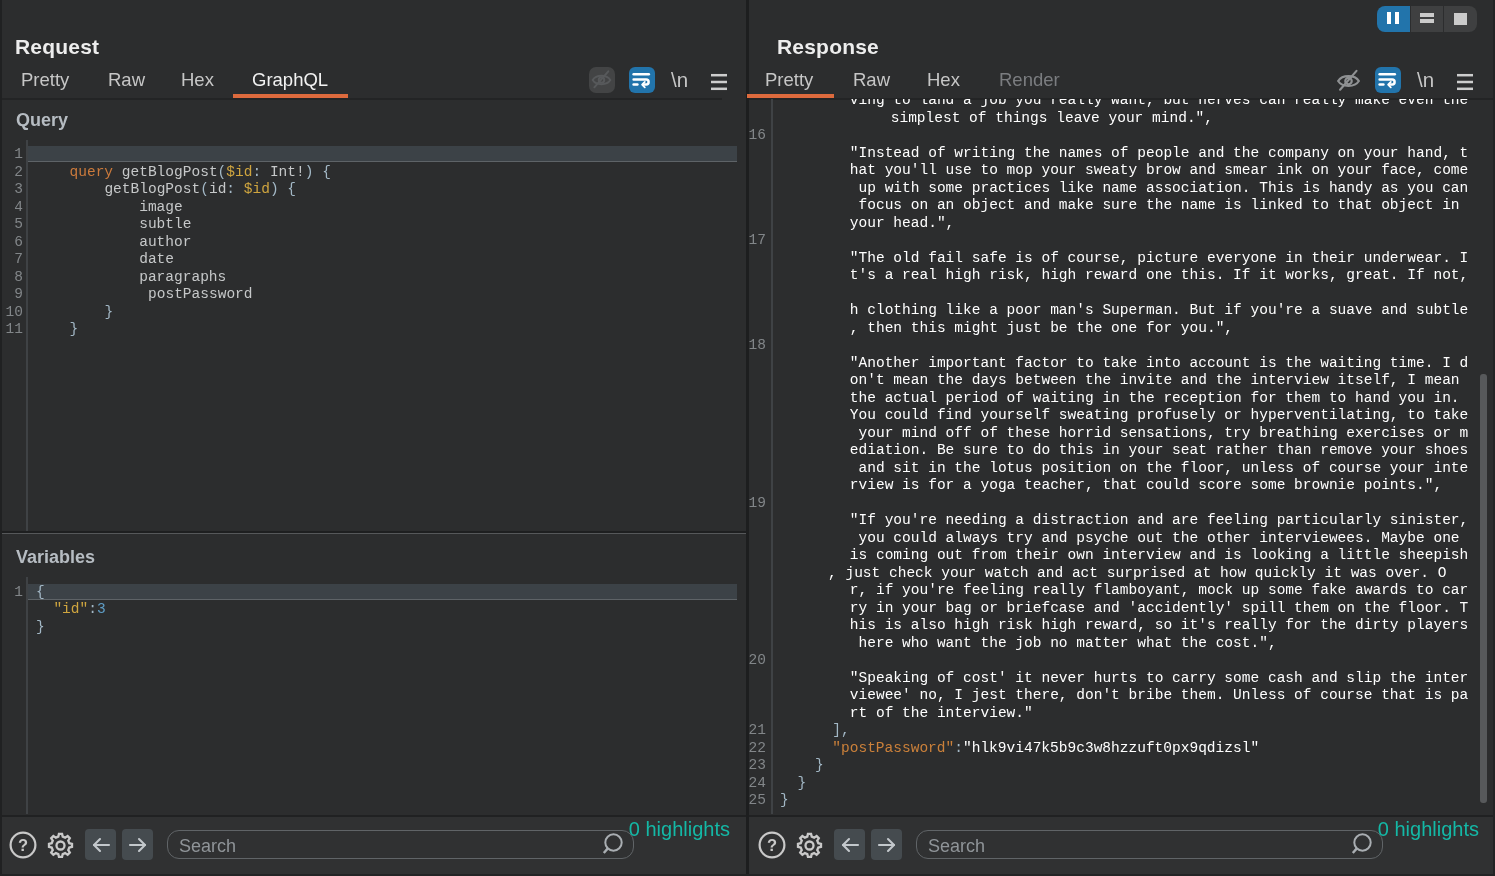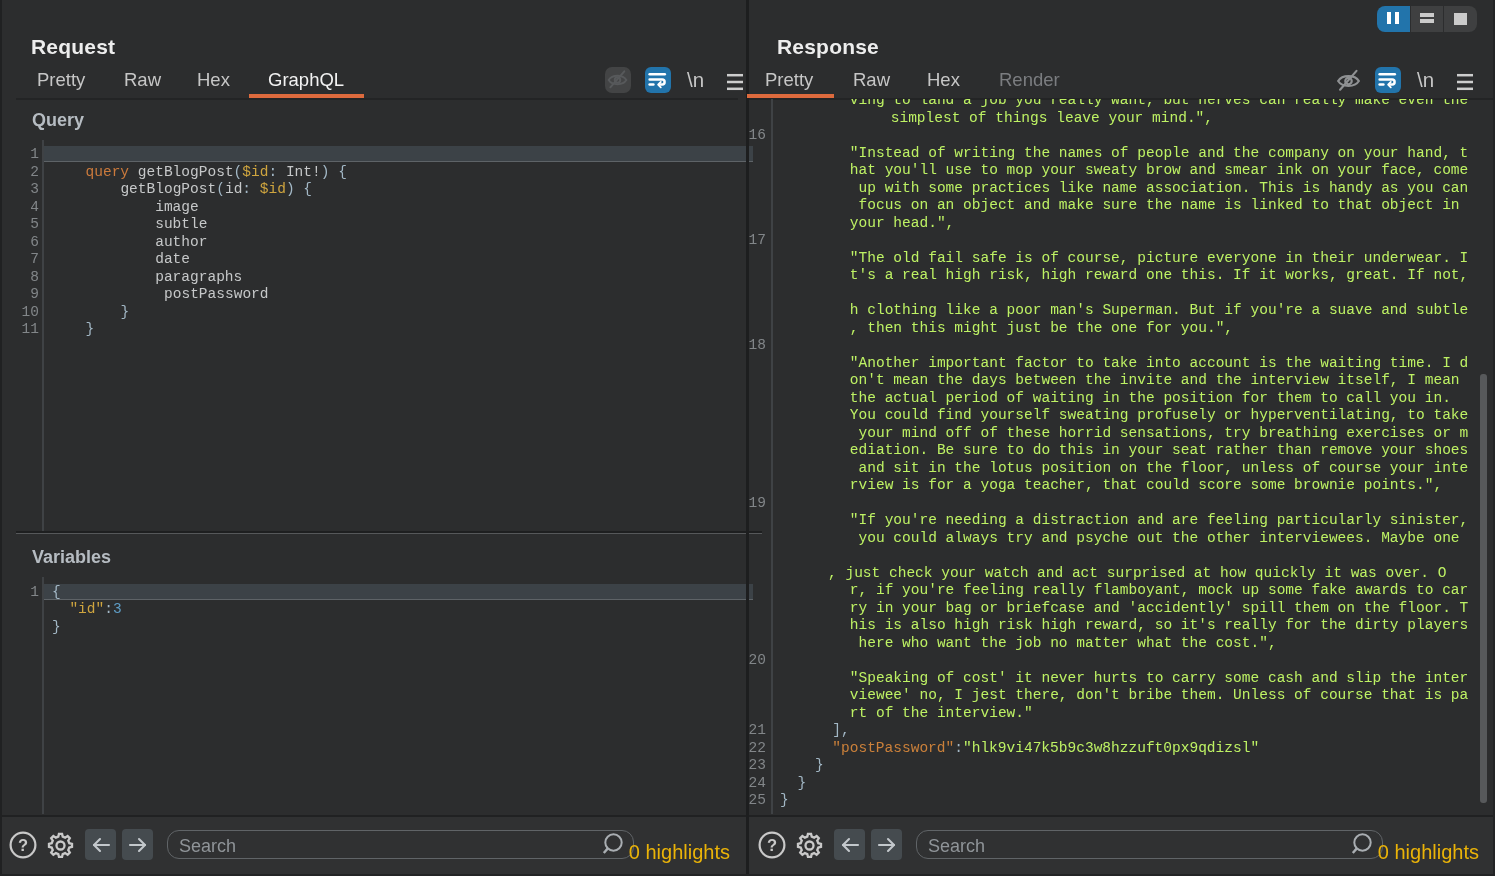--- a/index.html
+++ b/index.html
@@ -13,37 +13,37 @@
 .hl { position:absolute; background:#3c4247; border-bottom:1.5px solid #5e6367; }
 .hdr { position:absolute; top:34.5px; font-size:21px; font-weight:bold; color:#ededed; letter-spacing:0.2px; }
 .tab { position:absolute; top:69px; font-size:18.5px; color:#c6c6c6; white-space:nowrap; }
 .tab.sel { color:#f2f2f2; }
 .tab.dis { color:#7b7d80; }
 .underline { position:absolute; top:93.5px; height:4.8px; background:#dd6a3d; }
 .tabborder { position:absolute; top:98.3px; height:1.7px; background:#232425; width:100%; }
 .seclabel { position:absolute; font-size:18px; font-weight:bold; color:#b6bcc2; }
 .gutline { position:absolute; width:2px; background:#3f4245; }
 .kw { color:#cb7a3c; } .id { color:#c6c8c9; } .pn { color:#a3b8c6; }
-.gd { color:#cfa53f; } .nm { color:#5f9ec7; } .gr { color:#bef264; } .ok { color:#cb803a; }
+.gd { color:#cfa53f; } .nm { color:#5f9ec7; } .gr { color:#ffffff; } .ok { color:#cb803a; }
 .bbar { position:absolute; top:815px; width:746px; height:61px; background:#303132;
   border-top:2px solid #202122; }
 .navbtn { position:absolute; top:12px; width:31px; height:31px; background:#454b4f;
   border-radius:4px; display:flex; align-items:center; justify-content:center; }
 .search { position:absolute; left:167px; top:13px; width:467px; height:29px;
   border:1.5px solid #606467; border-radius:12px; }
 .search span { position:absolute; left:11px; top:4.5px; font-size:18px; color:#8f9498; }
-.hlcount { position:absolute; right:16px; top:24px; font-size:20px; color:#eab308; }
+.hlcount { position:absolute; right:16px; top:1px; font-size:20px; color:#14b8a6; }
 .eyebg { width:26px; height:26px; background:#434445; border-radius:7px; padding:1px; }
 .wrapbtn { position:absolute; top:67px; width:26px; height:26px;
   background:#2274ab; border-radius:6px; }
 .slashn { position:absolute; top:68px; font-size:20.5px; color:#c6c6c6; }
 .seg { position:absolute; top:6px; width:33px; height:26px; background:#3f4041; }
 </style></head><body>
 
-<div class="panel" style="left:16px;width:722px">
+<div class="panel" style="left:0;width:722px">
   <div class="hdr" style="left:15px">Request</div>
   <span class="tab" style="left:21px">Pretty</span>
     <span class="tab" style="left:108px">Raw</span>
     <span class="tab" style="left:181px">Hex</span>
     <span class="tab sel" style="left:252px">GraphQL</span>
   <div class="underline" style="left:233px;width:115px"></div>
   <div class="tabborder"></div>
 
   <div style="position:absolute;left:589px;top:66.5px;width:27px;height:27px">
       <div class="eyebg"><svg width="23" height="23" viewBox="0 0 25 25" fill="none" stroke="#57595b" stroke-width="2.1" stroke-linecap="round">
@@ -186,29 +186,30 @@
 <div class="rrow gr" style="top:197.0px;left:849.8px"> focus on an object and make sure the name is linked to that object in</div>
 <div class="rrow gr" style="top:214.5px;left:849.8px">your head.",</div>
 <div class="gnum" style="top:232.0px">17</div>
 <div class="rrow gr" style="top:249.5px;left:849.8px">"The old fail safe is of course, picture everyone in their underwear. I</div>
 <div class="rrow gr" style="top:267.0px;left:849.8px">t's a real high risk, high reward one this. If it works, great. If not,</div>
 <div class="rrow gr" style="top:302.0px;left:849.8px">h clothing like a poor man's Superman. But if you're a suave and subtle</div>
 <div class="rrow gr" style="top:319.5px;left:849.8px">, then this might just be the one for you.",</div>
 <div class="gnum" style="top:337.0px">18</div>
 <div class="rrow gr" style="top:354.5px;left:849.8px">"Another important factor to take into account is the waiting time. I d</div>
 <div class="rrow gr" style="top:372.0px;left:849.8px">on't mean the days between the invite and the interview itself, I mean</div>
-<div class="rrow gr" style="top:389.5px;left:849.8px">the actual period of waiting in the position for them to call you in.</div>
+<div class="rrow gr" style="top:389.5px;left:849.8px">the actual period of waiting in the reception for them to hand you in.</div>
 <div class="rrow gr" style="top:424.5px;left:849.8px"> your mind off of these horrid sensations, try breathing exercises or m</div>
 <div class="rrow gr" style="top:407.0px;left:849.8px">You could find yourself sweating profusely or hyperventilating, to take</div>
 <div class="rrow gr" style="top:442.0px;left:849.8px">ediation. Be sure to do this in your seat rather than remove your shoes</div>
 <div class="rrow gr" style="top:459.5px;left:849.8px"> and sit in the lotus position on the floor, unless of course your inte</div>
 <div class="rrow gr" style="top:477.0px;left:849.8px">rview is for a yoga teacher, that could score some brownie points.",</div>
 <div class="gnum" style="top:494.5px">19</div>
 <div class="rrow gr" style="top:512.0px;left:849.8px">"If you're needing a distraction and are feeling particularly sinister,</div>
 <div class="rrow gr" style="top:529.5px;left:849.8px"> you could always try and psyche out the other interviewees. Maybe one</div>
+<div class="rrow gr" style="top:547.0px;left:849.8px">is coming out from their own interview and is looking a little sheepish</div>
 <div class="rrow gr" style="top:564.5px;left:828px">, just check your watch and act surprised at how quickly it was over. O</div>
 <div class="rrow gr" style="top:582.0px;left:849.8px">r, if you're feeling really flamboyant, mock up some fake awards to car</div>
 <div class="rrow gr" style="top:599.5px;left:849.8px">ry in your bag or briefcase and 'accidently' spill them on the floor. T</div>
 <div class="rrow gr" style="top:617.0px;left:849.8px">his is also high risk high reward, so it's really for the dirty players</div>
 <div class="rrow gr" style="top:634.5px;left:849.8px"> here who want the job no matter what the cost.",</div>
 <div class="gnum" style="top:652.0px">20</div>
 <div class="rrow gr" style="top:669.5px;left:849.8px">"Speaking of cost' it never hurts to carry some cash and slip the inter</div>
 <div class="rrow gr" style="top:687.0px;left:849.8px">viewee' no, I jest there, don't bribe them. Unless of course that is pa</div>
 <div class="rrow gr" style="top:704.5px;left:849.8px">rt of the interview."</div>
 <div class="gnum" style="top:722.0px">21</div>

